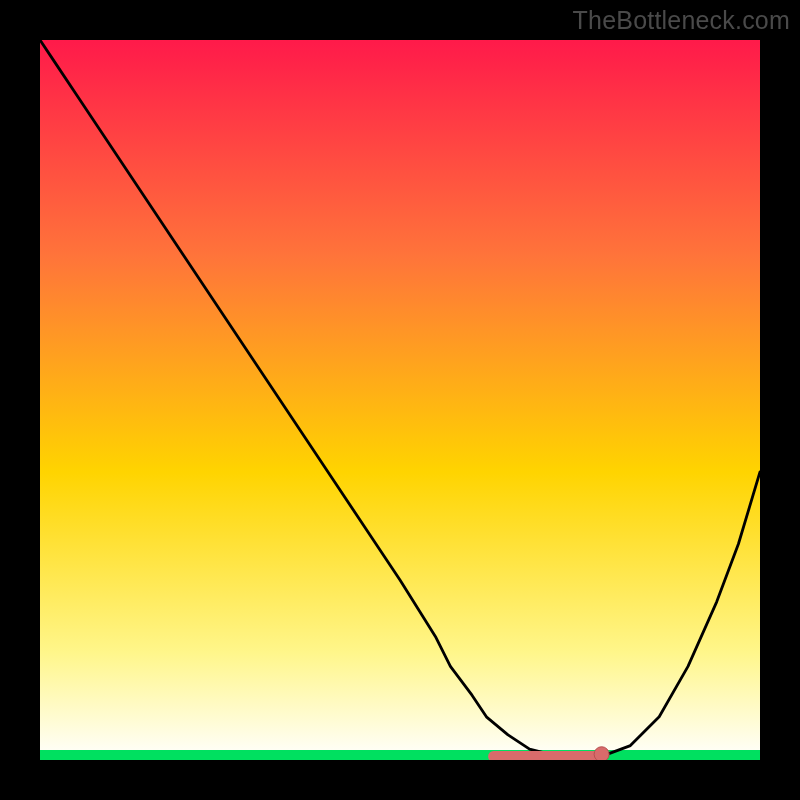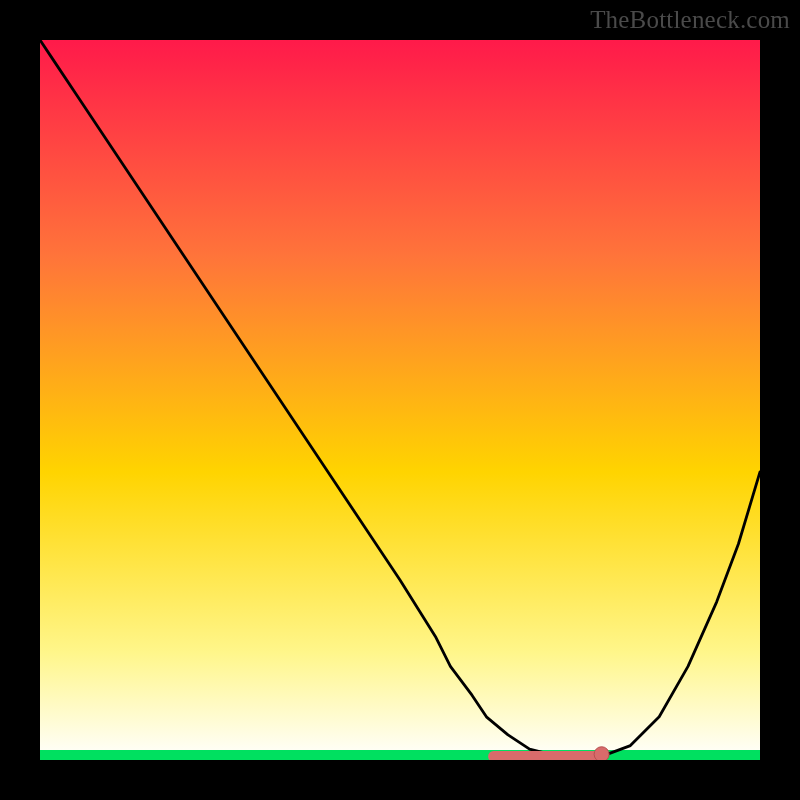--- a/index.html
+++ b/index.html
@@ -9,21 +9,20 @@
     height: 800px;
     background: #000;
     overflow: hidden;
     font-family: Arial, Helvetica, sans-serif;
   }
   .frame {
     position: relative;
     width: 800px;
     height: 657px;
     background: #000;
-    font-family: Liberation Serif, serif;
   }
   .plot-area {
     position: absolute;
     left: 40px;
     top: 40px;
     width: 720px;
     height: 720px;
     overflow: hidden;
   }
   .plot-area svg {

